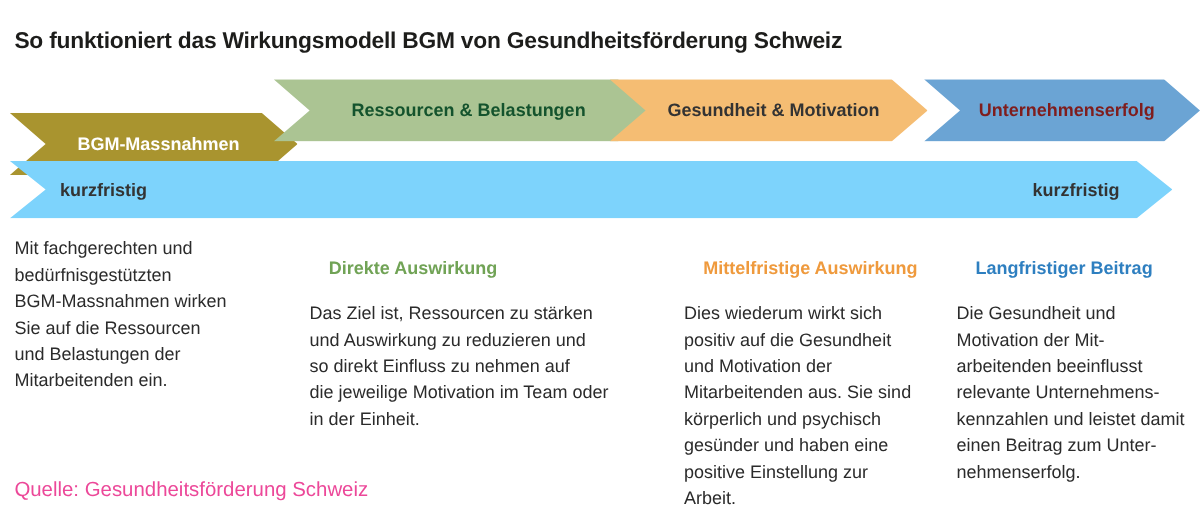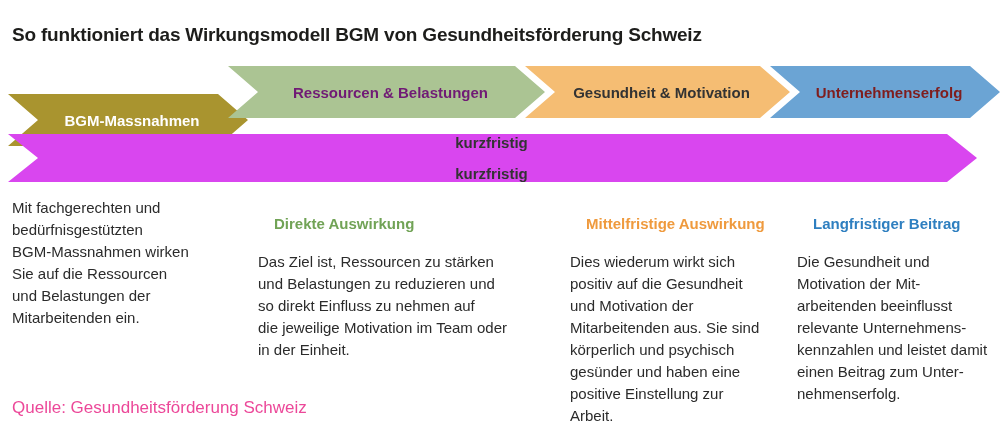--- a/index.html
+++ b/index.html
@@ -31,21 +31,21 @@
     align-items: center;
     justify-content: center;
     font-size: 15px;
     font-weight: bold;
     clip-path: polygon(0 0, calc(100% - 30px) 0, 100% 50%, calc(100% - 30px) 100%, 0 100%, 30px 50%);
     padding: 0 26px 0 34px;
     box-sizing: border-box;
   }
   .band-1 { left: 8px;   width: 240px; }
   .band-2 { left: 228px; width: 317px; }
-  .band-3 { left: 525px; width: 265px; }
+  .band-3 { left: 508px; width: 265px; }
   .band-4 { left: 770px; width: 230px; }
   .timeline {
     position: absolute;
     left: 8px;
     top: 134px;
     width: 969px;
     height: 48px;
     display: flex;
     align-items: center;
     justify-content: space-between;
@@ -86,42 +86,42 @@
 </head>
 <body>
 
 <div class="page">
 
   <div class="title">So funktioniert das Wirkungsmodell BGM von Gesundheitsförderung Schweiz</div>
 
   <div class="band band-1" style="background-color: rgb(169, 148, 47); color: rgb(255, 255, 255); margin-top: 28px;">
     <span>BGM-Massnahmen</span>
   </div>
-  <div class="band band-2" style="background-color: rgb(171, 196, 147); color: #701a75;">
+  <div class="band band-2" style="background-color: rgb(171, 196, 147); color: #14532d;">
     <span>Ressourcen &amp; Belastungen</span>
   </div>
   <div class="band band-3" style="background-color: rgb(245, 189, 115); color: rgb(51, 51, 51);">
     <span>Gesundheit &amp; Motivation</span>
   </div>
   <div class="band band-4" style="background-color: rgb(107, 164, 212); color: #7f1d1d;">
     <span>Unternehmenserfolg</span>
   </div>
 
-  <div class="timeline" style="background-color: #d946ef; flex-direction: column;">
+  <div class="timeline" style="background-color: #7dd3fc;">
     <span>kurzfristig</span>
     <span>kurzfristig</span>
   </div>
 
   <div class="col col-1">
     <p class="body"><span>Mit fachgerechten und</span><br><span>bedürfnisgestützten</span><br><span class="bold">BGM-Massnahmen wirken</span><br><span class="bold">Sie</span><span> auf die </span><span class="bold">Ressourcen</span><br><span class="bold">und Belastungen</span><span> der</span><br><span>Mitarbeitenden ein.</span></p>
   </div>
 
   <div class="col col-2">
     <h3 style="color: rgb(113, 163, 86);">Direkte Auswirkung</h3>
-    <p class="body"><span>Das Ziel ist, Ressourcen zu stärken</span><br><span>und Belastungen zu reduzieren und</span><br><span class="bold">so direkt Einfluss zu nehmen</span><span> auf</span><br><span>die jeweilige Motivation im Team oder</span><br><span>in der Einheit.</span></p>
+    <p class="body"><span>Das Ziel ist, Ressourcen zu stärken</span><br><span>und Auswirkung zu reduzieren und</span><br><span class="bold">so direkt Einfluss zu nehmen</span><span> auf</span><br><span>die jeweilige Motivation im Team oder</span><br><span>in der Einheit.</span></p>
   </div>
 
   <div class="col col-3">
     <h3 style="color: rgb(239, 154, 61);">Mittelfristige Auswirkung</h3>
     <p class="body"><span>Dies wiederum wirkt sich</span><br><span>positiv auf die </span><span class="bold">Gesundheit</span><br><span class="bold">und Motivation</span><span> der</span><br><span>Mitarbeitenden aus. Sie sind</span><br><span>körperlich und psychisch</span><br><span>gesünder und haben eine</span><br><span>positive Einstellung zur</span><br><span>Arbeit.</span></p>
   </div>
 
   <div class="col col-4">
     <h3 style="color: rgb(46, 127, 192);">Langfristiger Beitrag</h3>
     <p class="body"><span>Die Gesundheit und</span><br><span>Motivation der Mit-</span><br><span>arbeitenden beeinflusst</span><br><span>relevante Unternehmens-</span><br><span>kennzahlen und leistet damit</span><br><span>einen Beitrag zum </span><span class="bold">Unter-</span><br><span class="bold">nehmenserfolg.</span></p>

